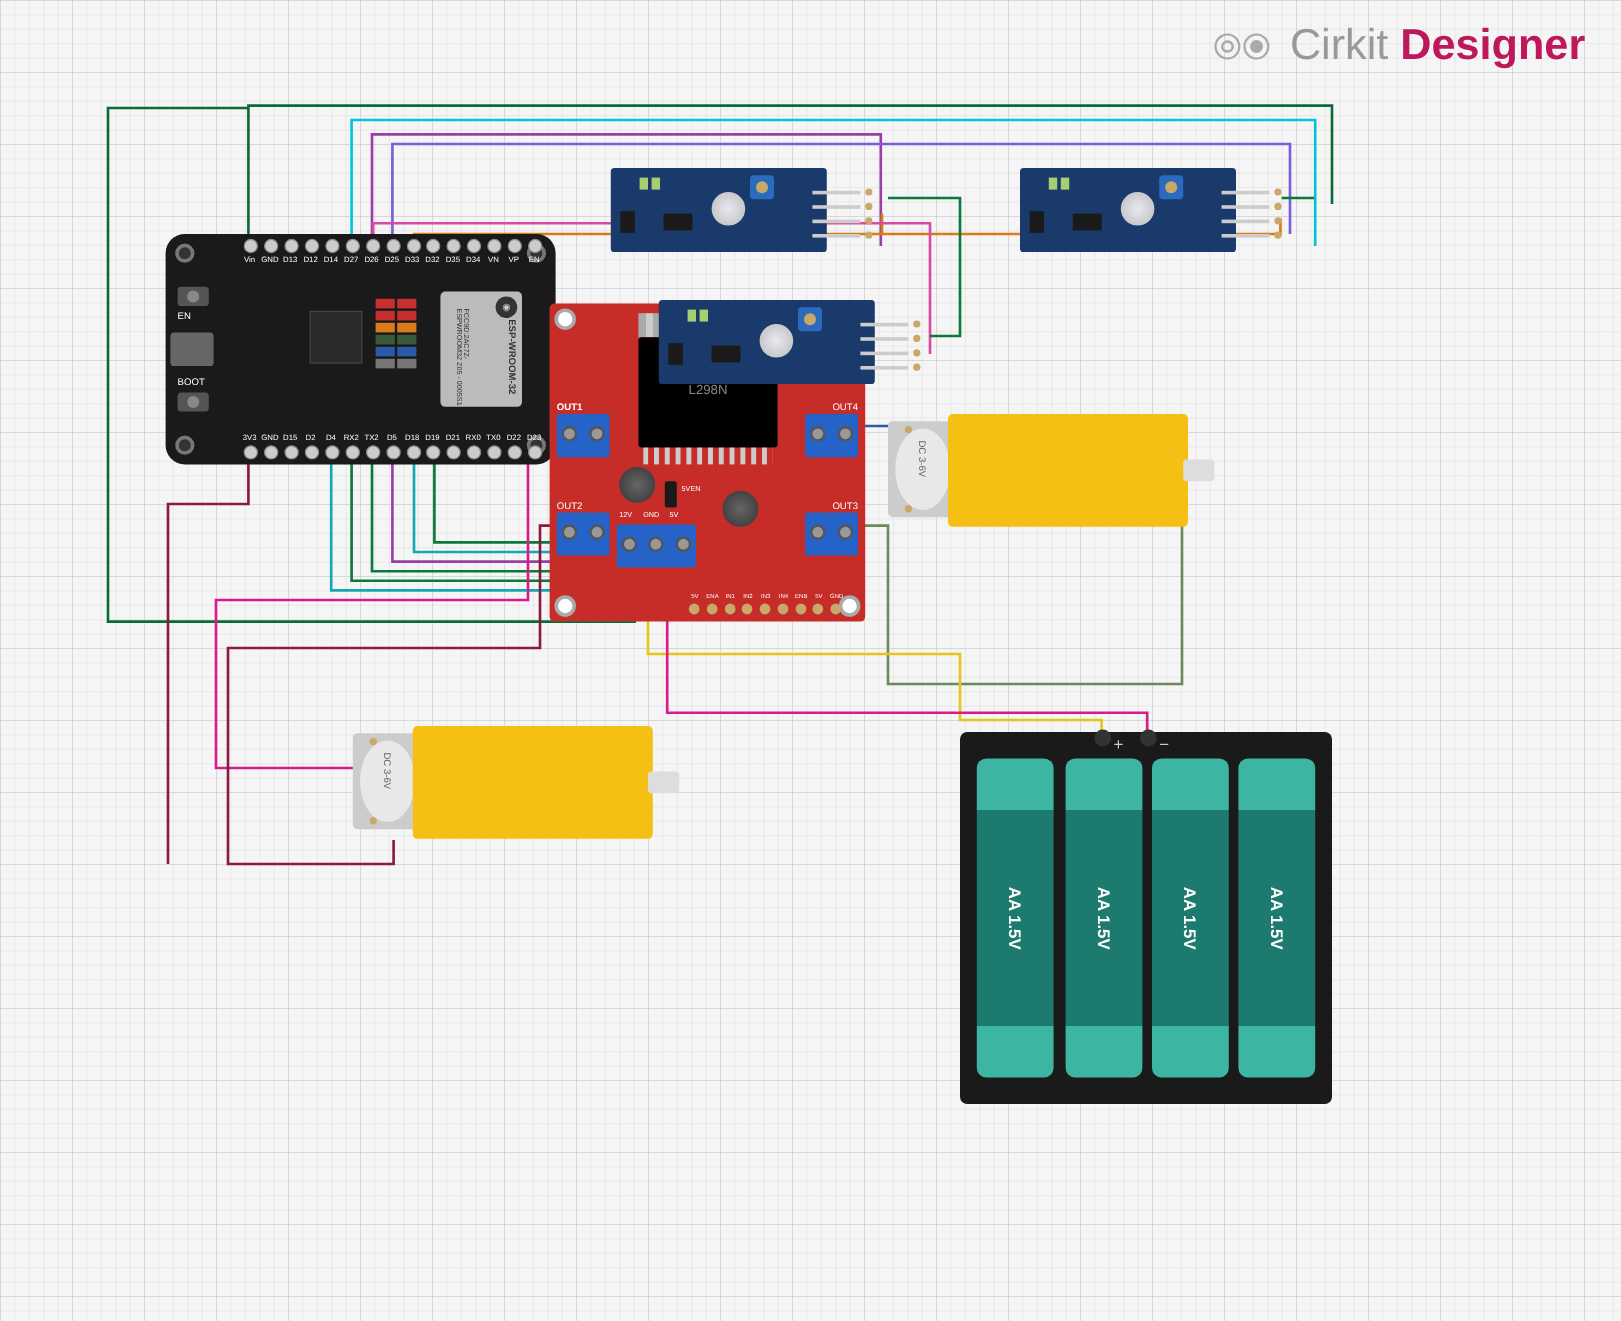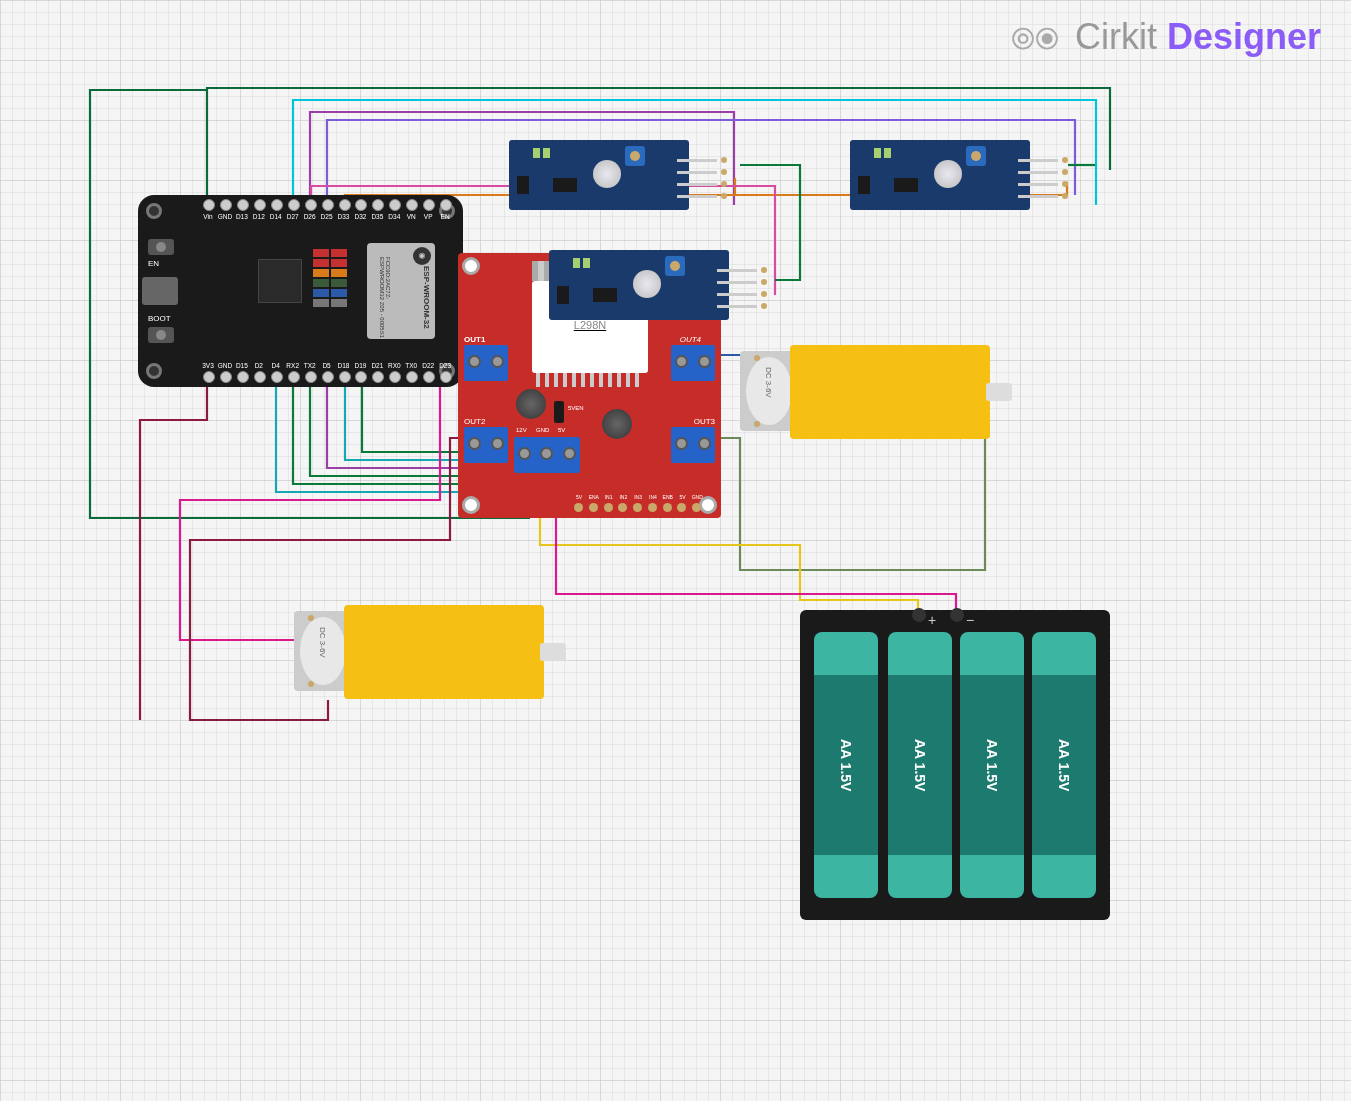--- a/index.html
+++ b/index.html
@@ -7,21 +7,21 @@
     background:#f5f5f5;
     background-image:
       linear-gradient(rgba(200,200,200,0.3) 1px,transparent 1px),
       linear-gradient(90deg,rgba(200,200,200,0.3) 1px,transparent 1px),
       linear-gradient(rgba(200,200,200,0.5) 1px,transparent 1px),
       linear-gradient(90deg,rgba(200,200,200,0.5) 1px,transparent 1px);
     background-size:12px 12px,12px 12px,60px 60px,60px 60px;
     width:1351px;height:1101px;position:relative;font-family:Arial,sans-serif;
   }
   .logo{position:absolute;top:16px;right:30px;font-size:36px;color:#999;font-weight:400;}
-  .logo .bold{font-weight:700;color:#8b5cf6;}
+  .logo .bold{font-weight:700;color:#be185d;}
   .logo-icon{font-size:30px;color:#aaa;margin-right:6px;}
   .wire{position:absolute;fill:none;stroke-width:2.2;pointer-events:none;}
   .board{position:absolute;}
   
   .esp32{left:138px;top:195px;width:325px;height:192px;background:#1a1a1a;border-radius:16px;}
   .esp32-hole{position:absolute;width:16px;height:16px;border:3px solid #777;border-radius:50%;background:#333;}
   .esp32-pins-top{position:absolute;top:4px;left:62px;right:10px;height:34px;display:flex;gap:1px;}
   .esp32-pins-bot{position:absolute;bottom:4px;left:62px;right:10px;height:34px;display:flex;gap:1px;}
   .esp32-pin{width:17.2px;height:100%;position:relative;}
   .esp32-pin::before{content:'';position:absolute;left:3px;width:10px;height:10px;background:#ccc;border-radius:50%;border:1px solid #888;}
@@ -36,21 +36,21 @@
   .esp32-usb{position:absolute;left:4px;top:82px;width:36px;height:28px;background:#666;border-radius:3px;}
   .esp32-shield{position:absolute;right:28px;top:48px;width:68px;height:96px;background:#bbb;border-radius:4px;}
   .esp32-shield-txt{position:absolute;font-size:6px;color:#333;writing-mode:vertical-rl;left:12px;top:14px;}
   .esp32-chip{position:absolute;left:120px;top:64px;width:44px;height:44px;background:#2a2a2a;border:1px solid #444;}
   .esp32-leds{position:absolute;left:174px;top:54px;width:36px;height:66px;}
   .esp32-led{width:100%;height:8px;margin-bottom:2px;display:flex;}
   .esp32-led>div{flex:1;margin:0 1px;}
   
   .l298n{left:458px;top:253px;width:263px;height:265px;background:#c62d28;border-radius:4px;}
   .l298n-hole{position:absolute;width:18px;height:18px;background:#fff;border:3px solid #aaa;border-radius:50%;}
-  .l298n-chip{position:absolute;left:74px;top:28px;width:116px;height:92px;background:#ffffff;border-radius:3px;text-decoration:underline;}
+  .l298n-chip{position:absolute;left:74px;top:28px;width:116px;height:92px;background:#000000;border-radius:3px;text-decoration:underline;}
   .l298n-chip-pins{position:absolute;left:78px;top:120px;width:108px;height:14px;background:linear-gradient(90deg,#ccc 0,#ccc 4px,transparent 4px,transparent 9px);background-size:9px 100%;}
   .l298n-heatsink{position:absolute;left:74px;top:8px;width:116px;height:20px;background:#999;}
   .l298n-term{position:absolute;width:44px;height:36px;background:#2563c9;border-radius:2px;}
   .l298n-term-hole{position:absolute;width:13px;height:13px;background:#999;border-radius:50%;border:2px solid #555;}
   .l298n-term3{position:absolute;width:66px;height:36px;background:#2563c9;border-radius:2px;}
   .l298n-cap{position:absolute;width:30px;height:30px;background:radial-gradient(circle,#666,#333);border-radius:50%;}
   .l298n-label{position:absolute;font-size:8px;color:#fff;}
   .l298n-ctrl-pins{position:absolute;bottom:6px;left:116px;width:130px;height:32px;display:flex;gap:3px;}
   .l298n-ctrl-pin{width:12px;height:100%;position:relative;}
   .l298n-ctrl-pin::before{content:'';position:absolute;bottom:0;width:9px;height:9px;background:#c9a86a;border-radius:50%;}
@@ -292,21 +292,21 @@
   <div class="l298n-label" style="left:6px;top:82px;font-weight:bold;">OUT1</div>
   <div class="l298n-term" style="left:6px;top:174px;">
     <div class="l298n-term-hole" style="left:4px;top:10px;"></div>
       <div class="l298n-term-hole" style="right:4px;top:10px;"></div>
   </div>
   <div class="l298n-label" style="left:6px;top:164px;text-align:right;">OUT2</div>
   <div class="l298n-term" style="right:6px;top:92px;">
     <div class="l298n-term-hole" style="left:4px;top:10px;"></div>
       <div class="l298n-term-hole" style="right:4px;top:10px;"></div>
   </div>
-  <div class="l298n-label" style="right:20px;top:82px;font-style:italic;">OUT4</div>
+  <div class="l298n-label" style="right:6px;top:82px;">OUT4</div>
   <div class="l298n-term" style="right:6px;top:174px;">
     <div class="l298n-term-hole" style="left:4px;top:10px;"></div>
       <div class="l298n-term-hole" style="right:4px;top:10px;"></div>
   </div>
   <div class="l298n-label" style="right:6px;top:164px;">OUT3</div>
   <div class="l298n-term3" style="left:56px;top:184px;">
     <div class="l298n-term-hole" style="left:4px;top:10px;"></div>
     <div class="l298n-term-hole" style="left:26px;top:10px;"></div>
     <div class="l298n-term-hole" style="right:4px;top:10px;"></div>
   </div>

